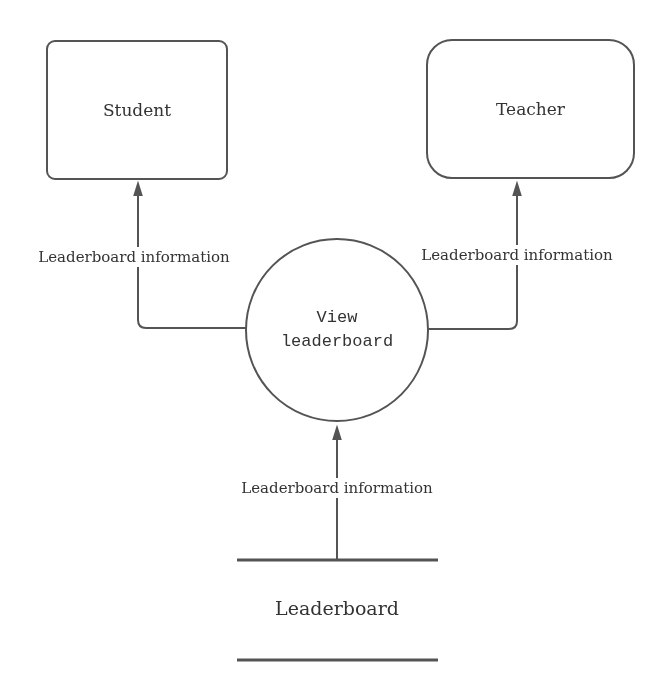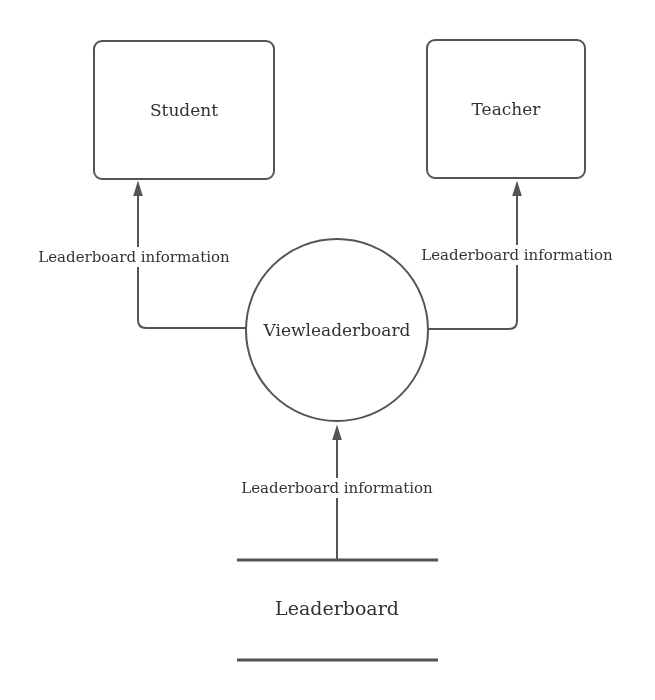--- a/index.html
+++ b/index.html
@@ -26,38 +26,39 @@
     box-sizing: border-box;
     border: 2.5px solid var(--stroke);
     border-radius: 9px;
     background: var(--bg);
     display: flex;
     align-items: center;
     justify-content: center;
     font-size: 17px;
     color: var(--text);
   }
-  .entity-student { left: 46px; top: 40px; width: 182px; height: 140px; margin-left: 47px; }
-  .entity-teacher { left: 426px; top: 39px; width: 160px; height: 140px; }
+  .entity-student { left: 46px; top: 40px; width: 182px; height: 140px; }
+  .entity-teacher { left: 426px; top: 39px; width: 209px; height: 140px; border-radius: 26px; }
   .process {
     position: absolute;
     left: 245px; top: 238px;
     width: 184px; height: 184px;
     box-sizing: border-box;
     border: 2.5px solid var(--stroke);
     border-radius: 50%;
     background: var(--bg);
     display: flex;
-    flex-direction: row;
+    flex-direction: column;
     align-items: center;
     justify-content: center;
     text-align: center;
     font-size: 17px;
     line-height: 24px;
     color: var(--text);
+    font-family: Liberation Mono, monospace;
   }
   .flow-label {
     position: absolute;
     transform: translate(-50%, -50%);
     font-weight: normal;
     font-size: 15px;
     color: var(--text);
     background: var(--bg);
     padding: 1px 3px;
     white-space: nowrap;

